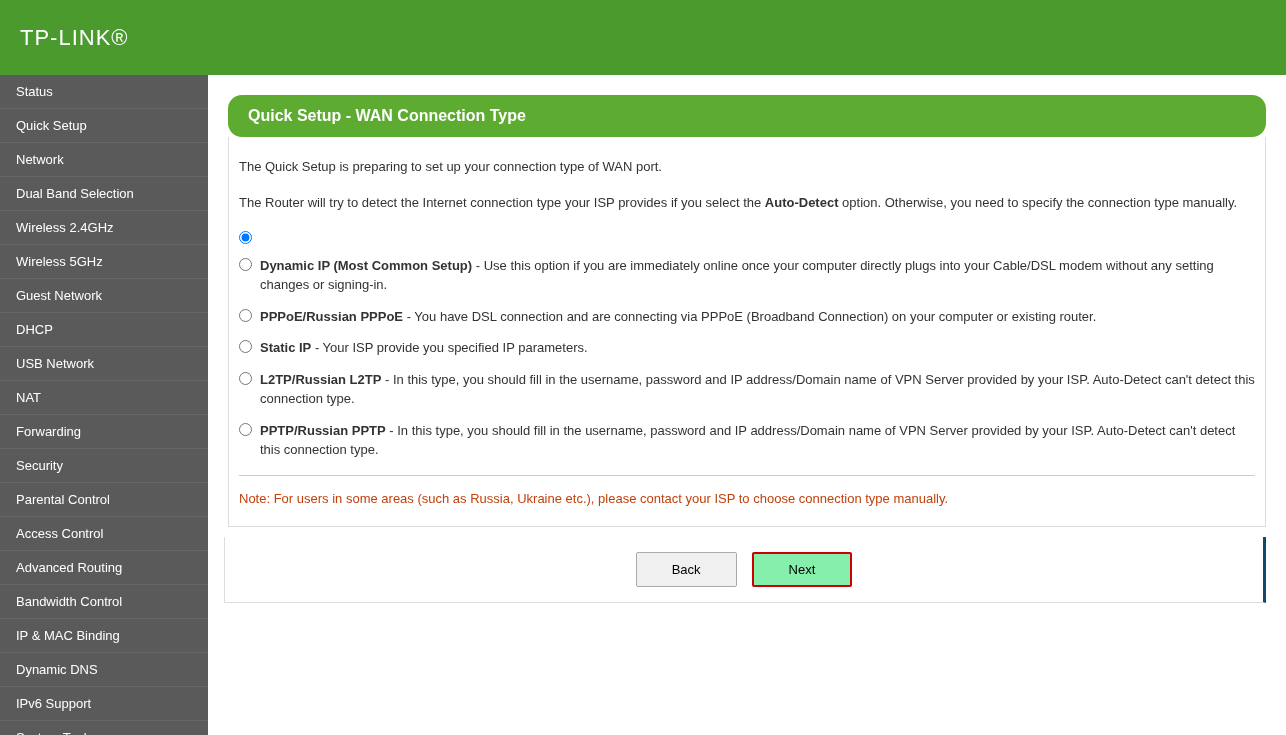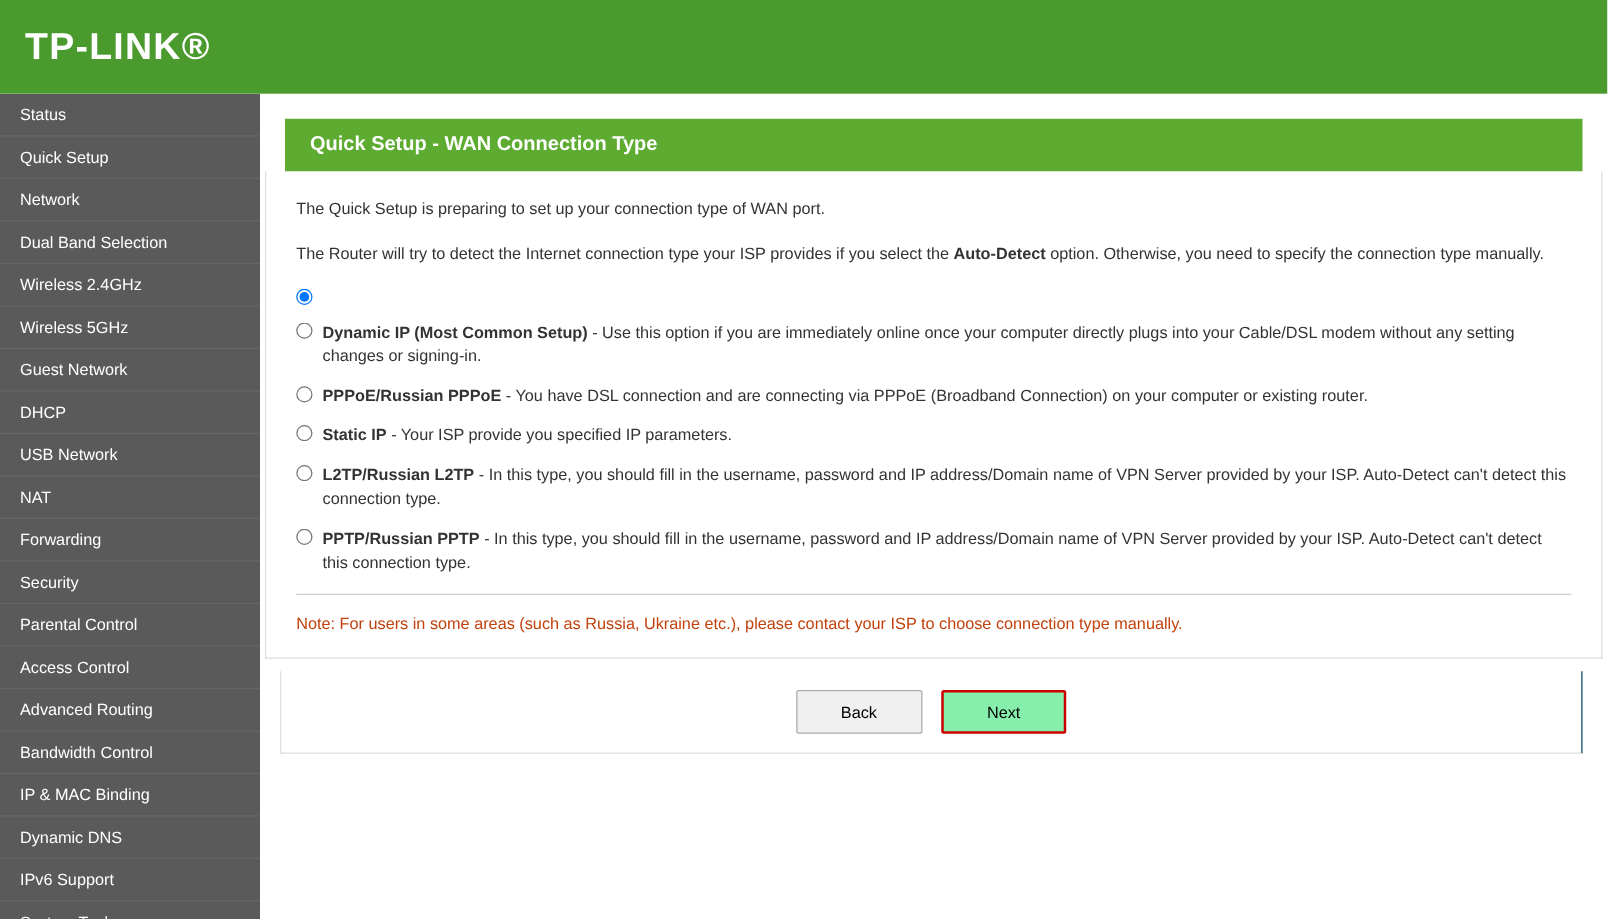--- a/index.html
+++ b/index.html
@@ -8,22 +8,22 @@
     
     #header {
       background: #4a9a2e;
       height: 75px;
       display: flex;
       align-items: center;
       padding: 0 20px;
     }
     #header .logo {
       color: white;
-      font-size: 30px;
-      font-weight: bold;
+      font-size: 22px;
+      font-weight: normal;
       letter-spacing: 1px;
     }
 
     
     #layout {
       display: flex;
       flex: 1;
       overflow: hidden;
     }
 
@@ -49,30 +49,31 @@
       flex: 1;
       background: #fff;
       overflow-y: auto;
       padding: 0;
     }
 
     .page-header {
       background: #5dab30;
       padding: 12px 20px;
       margin: 20px 20px 0 20px;
+      border-radius: 14px;
     }
     .page-header h2 {
       color: white;
       font-size: 16px;
       font-weight: bold;
     }
 
     .content-area {
-      margin: 0 4px;
-      padding: 20px 24px;
+      margin: 0 20px;
+      padding: 20px 10px;
       border-left: 1px solid #ddd;
       border-right: 1px solid #ddd;
       border-bottom: 1px solid #ddd;
     }
 
     .intro-text {
       margin-bottom: 15px;
       line-height: 1.6;
       color: #333;
     }
@@ -110,21 +111,21 @@
 
     .divider {
       border: none;
       border-top: 1px solid #ccc;
       margin: 15px 0;
     }
 
     .button-area {
       margin: 10px 20px 20px 16px;
       border-left: 1px solid #ddd;
-      border-right: 1px solid #0c4a6e;
+      border-right: 3px solid #0c4a6e;
       border-bottom: 1px solid #ddd;
       padding: 15px 10px;
       display: flex;
       justify-content: center;
       gap: 15px;
     }
 
     .btn {
       padding: 8px 35px;
       font-size: 13px;

